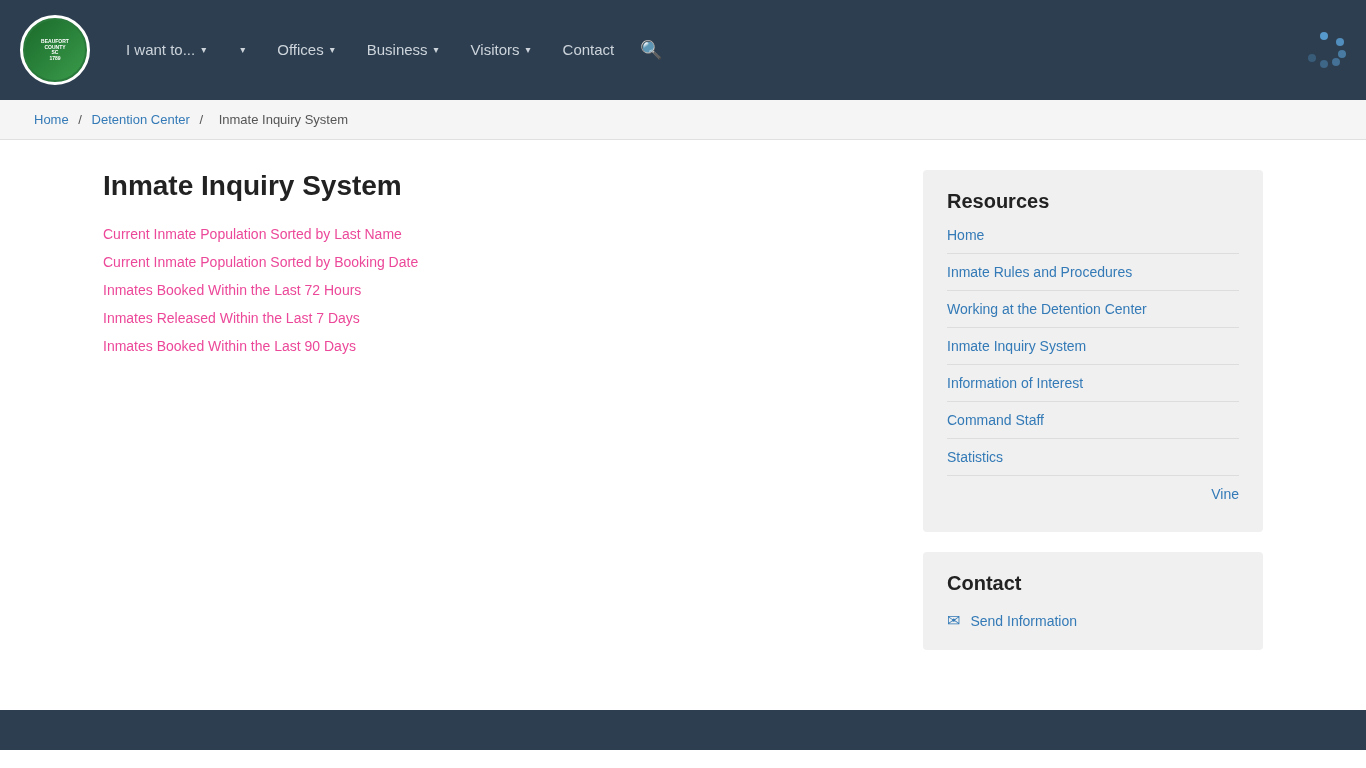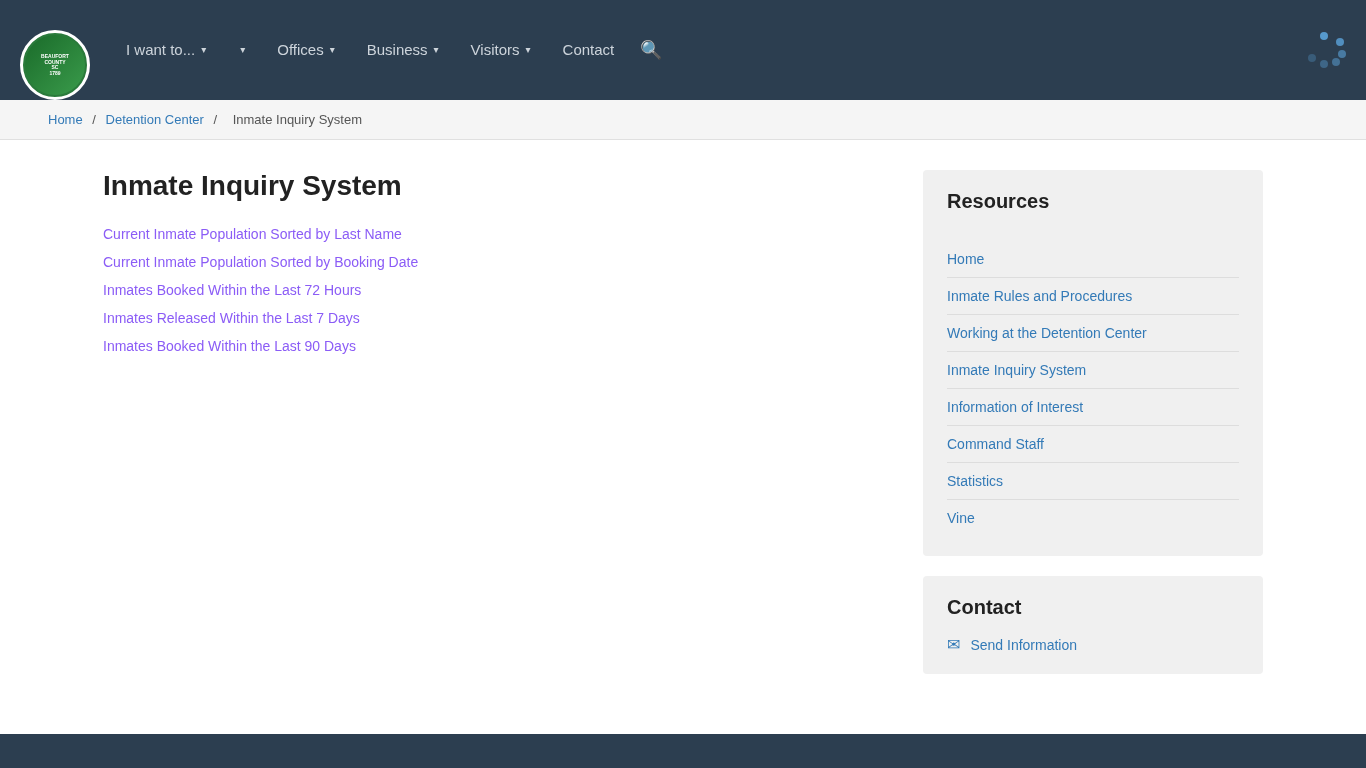--- a/index.html
+++ b/index.html
@@ -2,21 +2,21 @@
 <html><head>
   <meta charset="utf-8">
   <style>
     * { margin: 0; padding: 0; box-sizing: border-box; }
     body { font-family: Arial, sans-serif; font-size: 14px; color: #333; background: #fff; }
 
     
     .header {
       background-color: #2c3e50;
       display: flex;
-      align-items: flex-end;
+      align-items: center;
       padding: 0 20px;
       height: 100px;
       position: relative;
     }
     .logo-area {
       display: flex;
       align-items: center;
       margin-right: 20px;
     }
     .logo-img {
@@ -91,21 +91,21 @@
       position: absolute;
       width: 8px;
       height: 8px;
       border-radius: 50%;
       background: #5ba3d9;
     }
 
     
     .breadcrumb {
       background: #f5f5f5;
-      padding: 12px 48px;
+      padding: 12px 34px;
       font-size: 13px;
       border-bottom: 1px solid #e0e0e0;
     }
     .breadcrumb a {
       color: #337ab7;
       text-decoration: none;
     }
     .breadcrumb span { color: #555; margin: 0 6px; }
     .breadcrumb .current { color: #555; }
 
@@ -127,55 +127,55 @@
       font-weight: bold;
       color: #222;
       margin-bottom: 24px;
     }
     .content-links {
       display: flex;
       flex-direction: column;
       gap: 12px;
     }
     .content-link {
-      color: #8b5cf6;
+      color: #ec4899;
       text-decoration: none;
       font-size: 14px;
     }
 
     
     .sidebar {
       width: 340px;
       flex-shrink: 0;
     }
     .sidebar-box {
       background: #f0f0f0;
       border-radius: 4px;
       padding: 20px 24px;
       margin-bottom: 20px;
     }
     .sidebar-title {
       font-size: 20px;
       font-weight: bold;
       color: #222;
-      margin-bottom: 28px;
+      margin-bottom: 4px;
     }
     .sidebar-links {
       display: flex;
       flex-direction: column;
     }
     .sidebar-link {
       color: #337ab7;
       text-decoration: none;
       font-size: 14px;
       padding: 10px 0;
       border-bottom: 1px solid #ddd;
       display: block;
     }
-    .sidebar-link:last-child { border-bottom: none; }
+    .sidebar-link:last-child { border-bottom: none; text-align: right; }
 
     .contact-box {
       background: #f0f0f0;
       border-radius: 4px;
       padding: 20px 24px;
     }
     .contact-title {
       font-size: 20px;
       font-weight: bold;
       color: #222;

